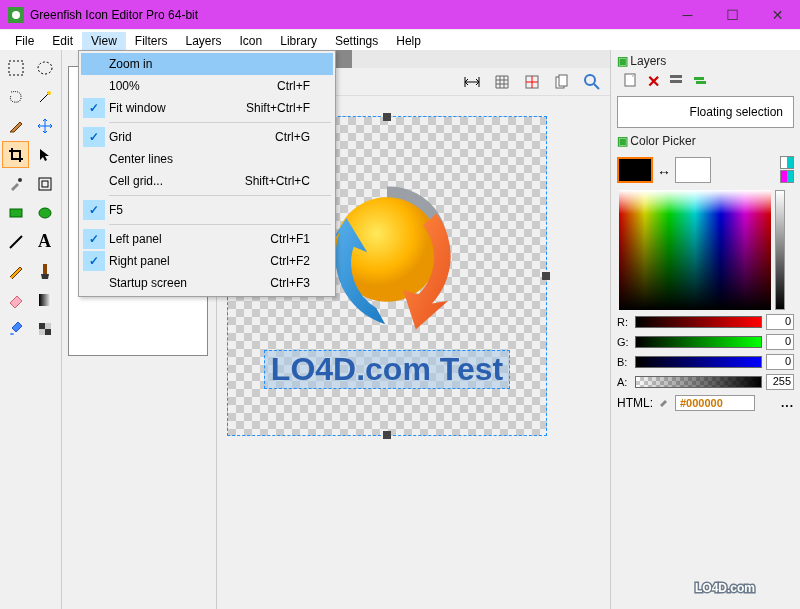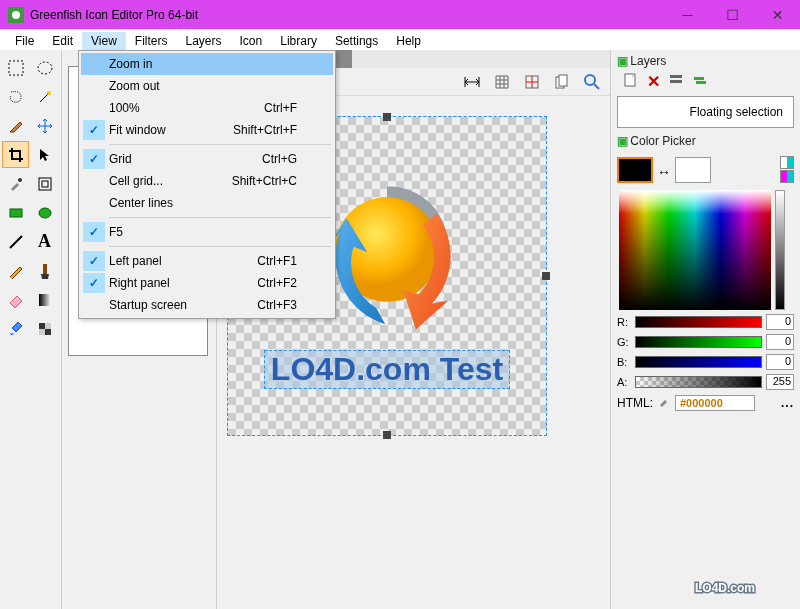--- a/index.html
+++ b/index.html
@@ -6,21 +6,21 @@
 body { background: #fff; width: 800px; height: 609px; overflow: hidden; position: relative; }
 .titlebar { height: 30px; background: #d946ef; display: flex; align-items: center; padding: 0 0 0 8px; border-bottom: 1px solid #eee; }
 .titlebar .app-icon { width: 16px; height: 16px; margin-right: 6px; }
 .titlebar .title { flex: 1; font-size: 12px; color: #000; }
 .titlebar .winbtns { display: flex; }
 .titlebar .winbtns div { width: 45px; height: 30px; display: flex; align-items: center; justify-content: center; font-size: 14px; color: #333; }
 .menubar { height: 20px; background: #fff; display: flex; align-items: flex-end; padding: 0 6px; }
 .menubar .mitem { padding: 2px 9px; cursor: default; }
 .menubar .mitem.active { background: #cce8ff; }
 .dropdown { position: absolute; top: 50px; left: 78px; width: 258px; background: #f0f0f0; border: 1px solid #a0a0a0; box-shadow: 2px 2px 4px rgba(0,0,0,0.2); z-index: 100; padding: 2px; }
-.dropdown .ditem { height: 22px; display: flex; align-items: center; padding: 0 36px 0 28px; position: relative; }
+.dropdown .ditem { height: 22px; display: flex; align-items: center; padding: 0 23px 0 28px; position: relative; }
 .dropdown .ditem.hover { background: #91c9f7; }
 .dropdown .ditem .check { position: absolute; left: 2px; width: 22px; height: 20px; background: #aee1ff; display: flex; align-items: center; justify-content: center; color: #0066cc; font-weight: bold; }
 .dropdown .ditem .lbl { flex: 1; }
 .dropdown .ditem .short { color: #000; }
 .dropdown .sep { height: 1px; background: #d0d0d0; margin: 3px 2px 3px 28px; }
 .content { display: flex; height: 559px; }
 .toolbox { width: 62px; background: #f0f0f0; border-right: 1px solid #ccc; padding: 4px 2px; display: flex; flex-wrap: wrap; gap: 2px; align-content: flex-start; }
 .tool { width: 27px; height: 27px; display: flex; align-items: center; justify-content: center; border: 1px solid transparent; }
 .tool.sel { background: #ffe0b0; border: 1px solid #ff9933; }
 .leftpanel { width: 155px; background: #f0f0f0; border-right: 1px solid #ccc; padding: 16px 6px 6px 6px; }
@@ -83,45 +83,41 @@
   <div class="mitem">Settings</div>
   <div class="mitem">Help</div>
 </div>
 
 <div class="dropdown" id="viewdrop">
     <div class="ditem hover">
       <span class="lbl">Zoom in</span>
       <span class="short"></span>
     </div>
     <div class="ditem">
-      <span class="lbl">Zoom out</span>
-      <span class="short"></span>
-    </div>
-    <div class="ditem">
       <span class="lbl">100%</span>
       <span class="short">Ctrl+F</span>
     </div>
     <div class="ditem">
       <div class="check">✓</div>
       <span class="lbl">Fit window</span>
       <span class="short">Shift+Ctrl+F</span>
     </div>
     <div class="sep"></div>
     <div class="ditem">
       <div class="check">✓</div>
       <span class="lbl">Grid</span>
       <span class="short">Ctrl+G</span>
     </div>
     <div class="ditem">
+      <span class="lbl">Center lines</span>
+      <span class="short"></span>
+    </div>
+    <div class="ditem">
       <span class="lbl">Cell grid...</span>
       <span class="short">Shift+Ctrl+C</span>
-    </div>
-    <div class="ditem">
-      <span class="lbl">Center lines</span>
-      <span class="short"></span>
     </div>
     <div class="sep"></div>
     <div class="ditem">
       <div class="check">✓</div>
       <span class="short">F5</span>
     </div>
     <div class="sep"></div>
     <div class="ditem">
       <div class="check">✓</div>
       <span class="lbl">Left panel</span>

